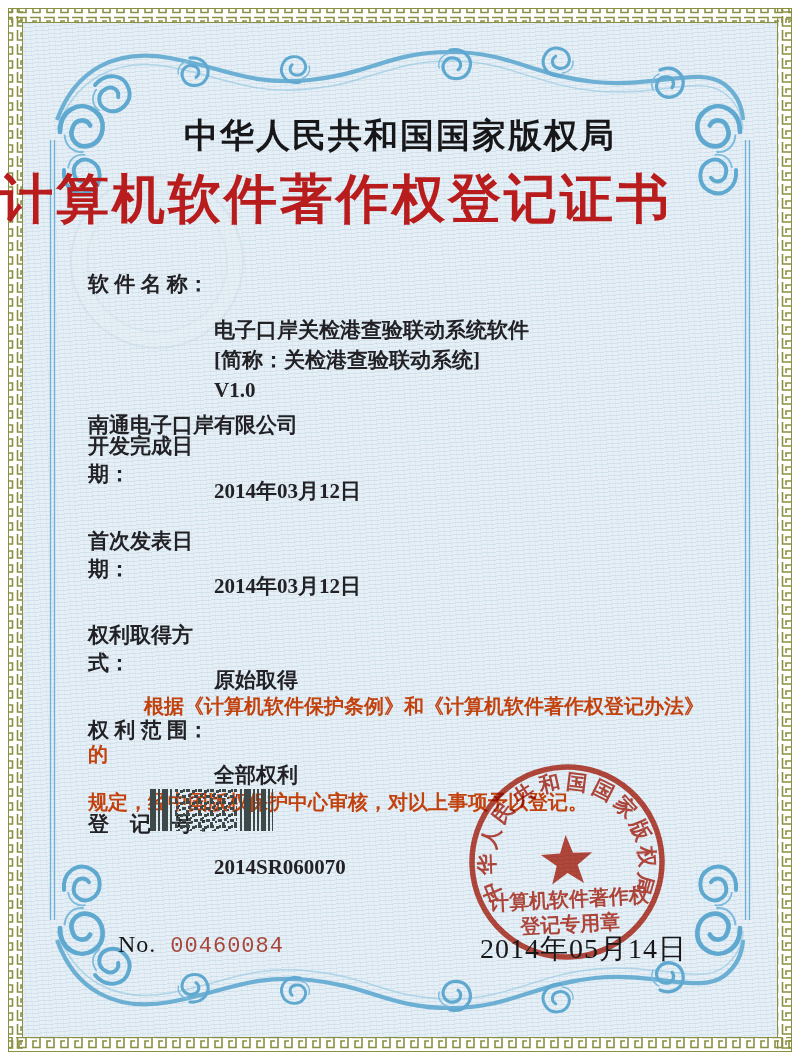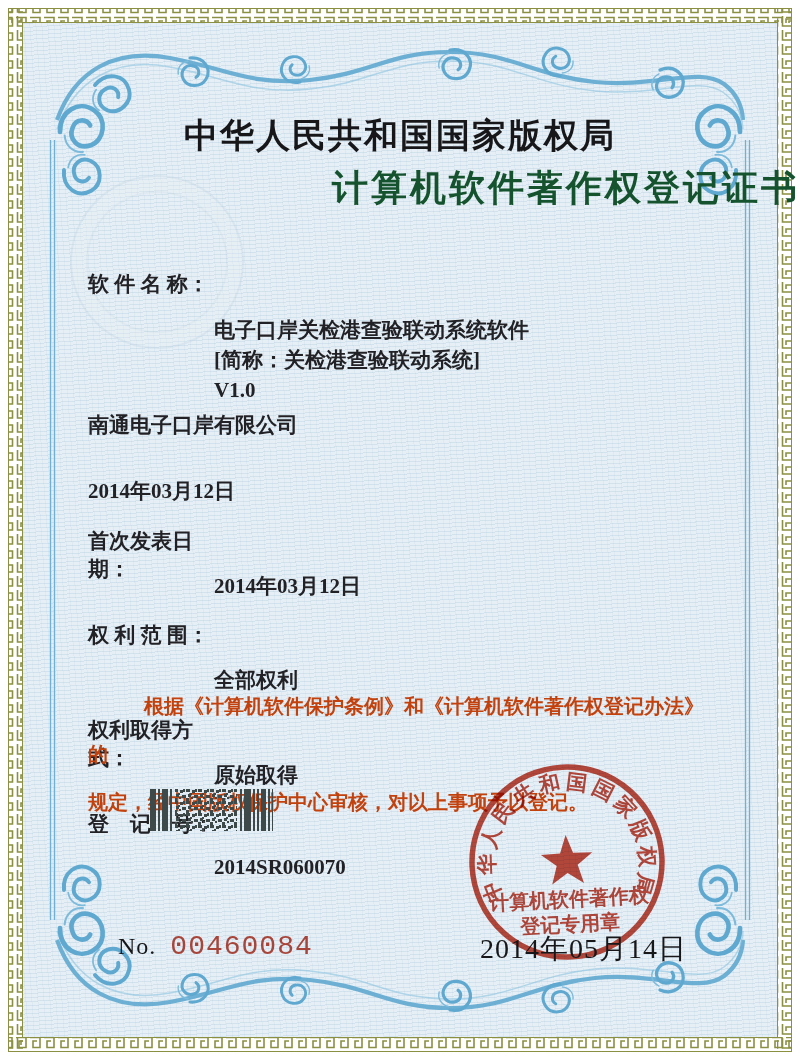--- a/index.html
+++ b/index.html
@@ -23,22 +23,22 @@
     position:absolute;left:70px;top:175px;width:170px;height:170px;border-radius:50%;
     border:2px solid rgba(190,210,224,0.55);
     box-shadow:inset 0 0 0 14px rgba(255,255,255,0.35), inset 0 0 0 16px rgba(185,205,220,0.30);
     opacity:.55;
   }
   .title-authority{
     position:absolute;left:0;top:113px;width:100%;text-align:center;
     font-size:34px;font-weight:700;letter-spacing:2px;color:#17171a;
   }
   .title-main{
-    position:absolute;left:0;top:164px;width:100%;text-align:right;
-    font-size:36px;font-weight:800;letter-spacing:3px;color:#14532d;
+    position:absolute;left:0;top:164px;width:100%;text-align:left;
+    font-size:53px;font-weight:800;letter-spacing:3px;color:#b91c1c;
   }
   .certno{
     position:absolute;right:88px;top:234px;
     font-size:15.5px;font-weight:700;color:#26262a;letter-spacing:.5px;
     display:flex;gap:10px;
   }
   .field{position:absolute;left:88px;display:flex;font-size:21px;font-weight:700;color:#222226;}
   .field .lbl{width:126px;flex-shrink:0;}
   .field .val{margin-left:0;margin-top:45px;}
   .name-lines div{line-height:30px;}
@@ -49,21 +49,21 @@
     font-size:20px;font-weight:600;color:#c2410c;line-height:48px;
   }
   .statement .l1{text-indent:56px;}
   .barcode-wrap{position:absolute;left:150px;top:789px;}
   .serial{
     position:absolute;left:118px;top:931px;display:flex;align-items:baseline;gap:14px;
   }
   .serial .no{font-size:24px;color:#17171a;letter-spacing:1px;}
   .serial .num{
     font-family:"Liberation Mono","DejaVu Sans Mono",monospace;
-    font-size:28px;color:#a8453a;letter-spacing:1px;
+    font-size:22px;color:#a8453a;letter-spacing:1px;
   }
   .issue-date{
     position:absolute;left:480px;top:930px;font-size:28px;color:#17171a;
     letter-spacing:1px;z-index:6;text-align:right;
   }
   .seal-svg{mix-blend-mode:multiply;opacity:.92;z-index:5;}
 </style>
 </head>
 <body>
 
@@ -131,33 +131,34 @@
       <div>V1.0</div>
     </span>
   </div>
 
   <div class="field" style="top:366px;">
     <span class="val">南通电子口岸有限公司</span>
   </div>
 
   <div class="rowsbox">
     <div class="field">
+      <span class="lbl">开发完成日期：</span>
       <span class="val">2014年03月12日</span>
     </div>
     <div class="field">
       <span class="lbl">首次发表日期：</span>
       <span class="val">2014年03月12日</span>
     </div>
     <div class="field">
+      <span class="lbl">权利取得方式：</span>
+      <span class="val">原始取得</span>
+    </div>
+    <div class="field">
       <span class="lbl">权 利 范 围：</span>
       <span class="val">全部权利</span>
-    </div>
-    <div class="field">
-      <span class="lbl">权利取得方式：</span>
-      <span class="val">原始取得</span>
     </div>
     <div class="field">
       <span class="lbl">登　记　号：</span>
       <span class="val">2014SR060070</span>
     </div>
   </div>
 
   <div class="statement">
     <div class="l1">根据《计算机软件保护条例》和《计算机软件著作权登记办法》的</div>
     <div class="l2">规定，经中国版权保护中心审核，对以上事项予以登记。</div>

